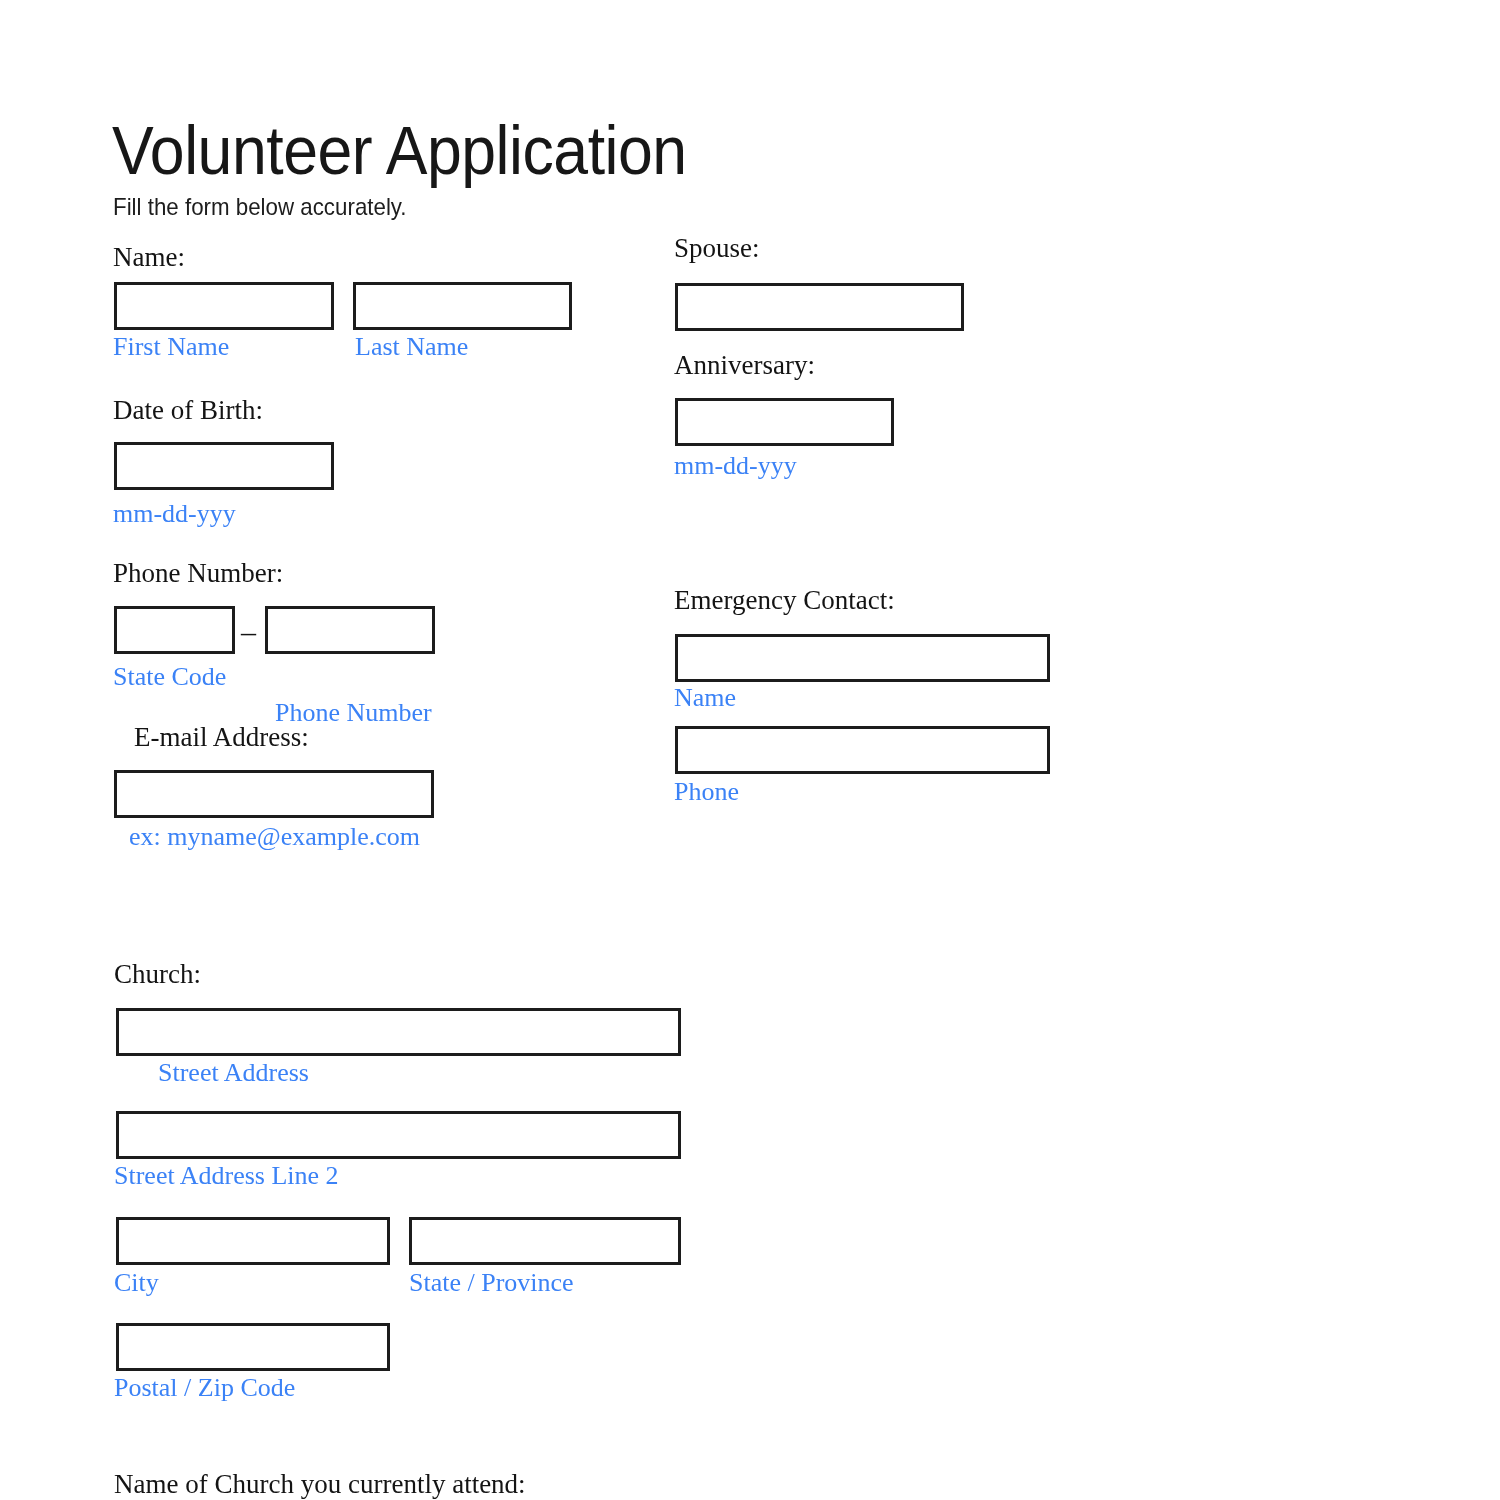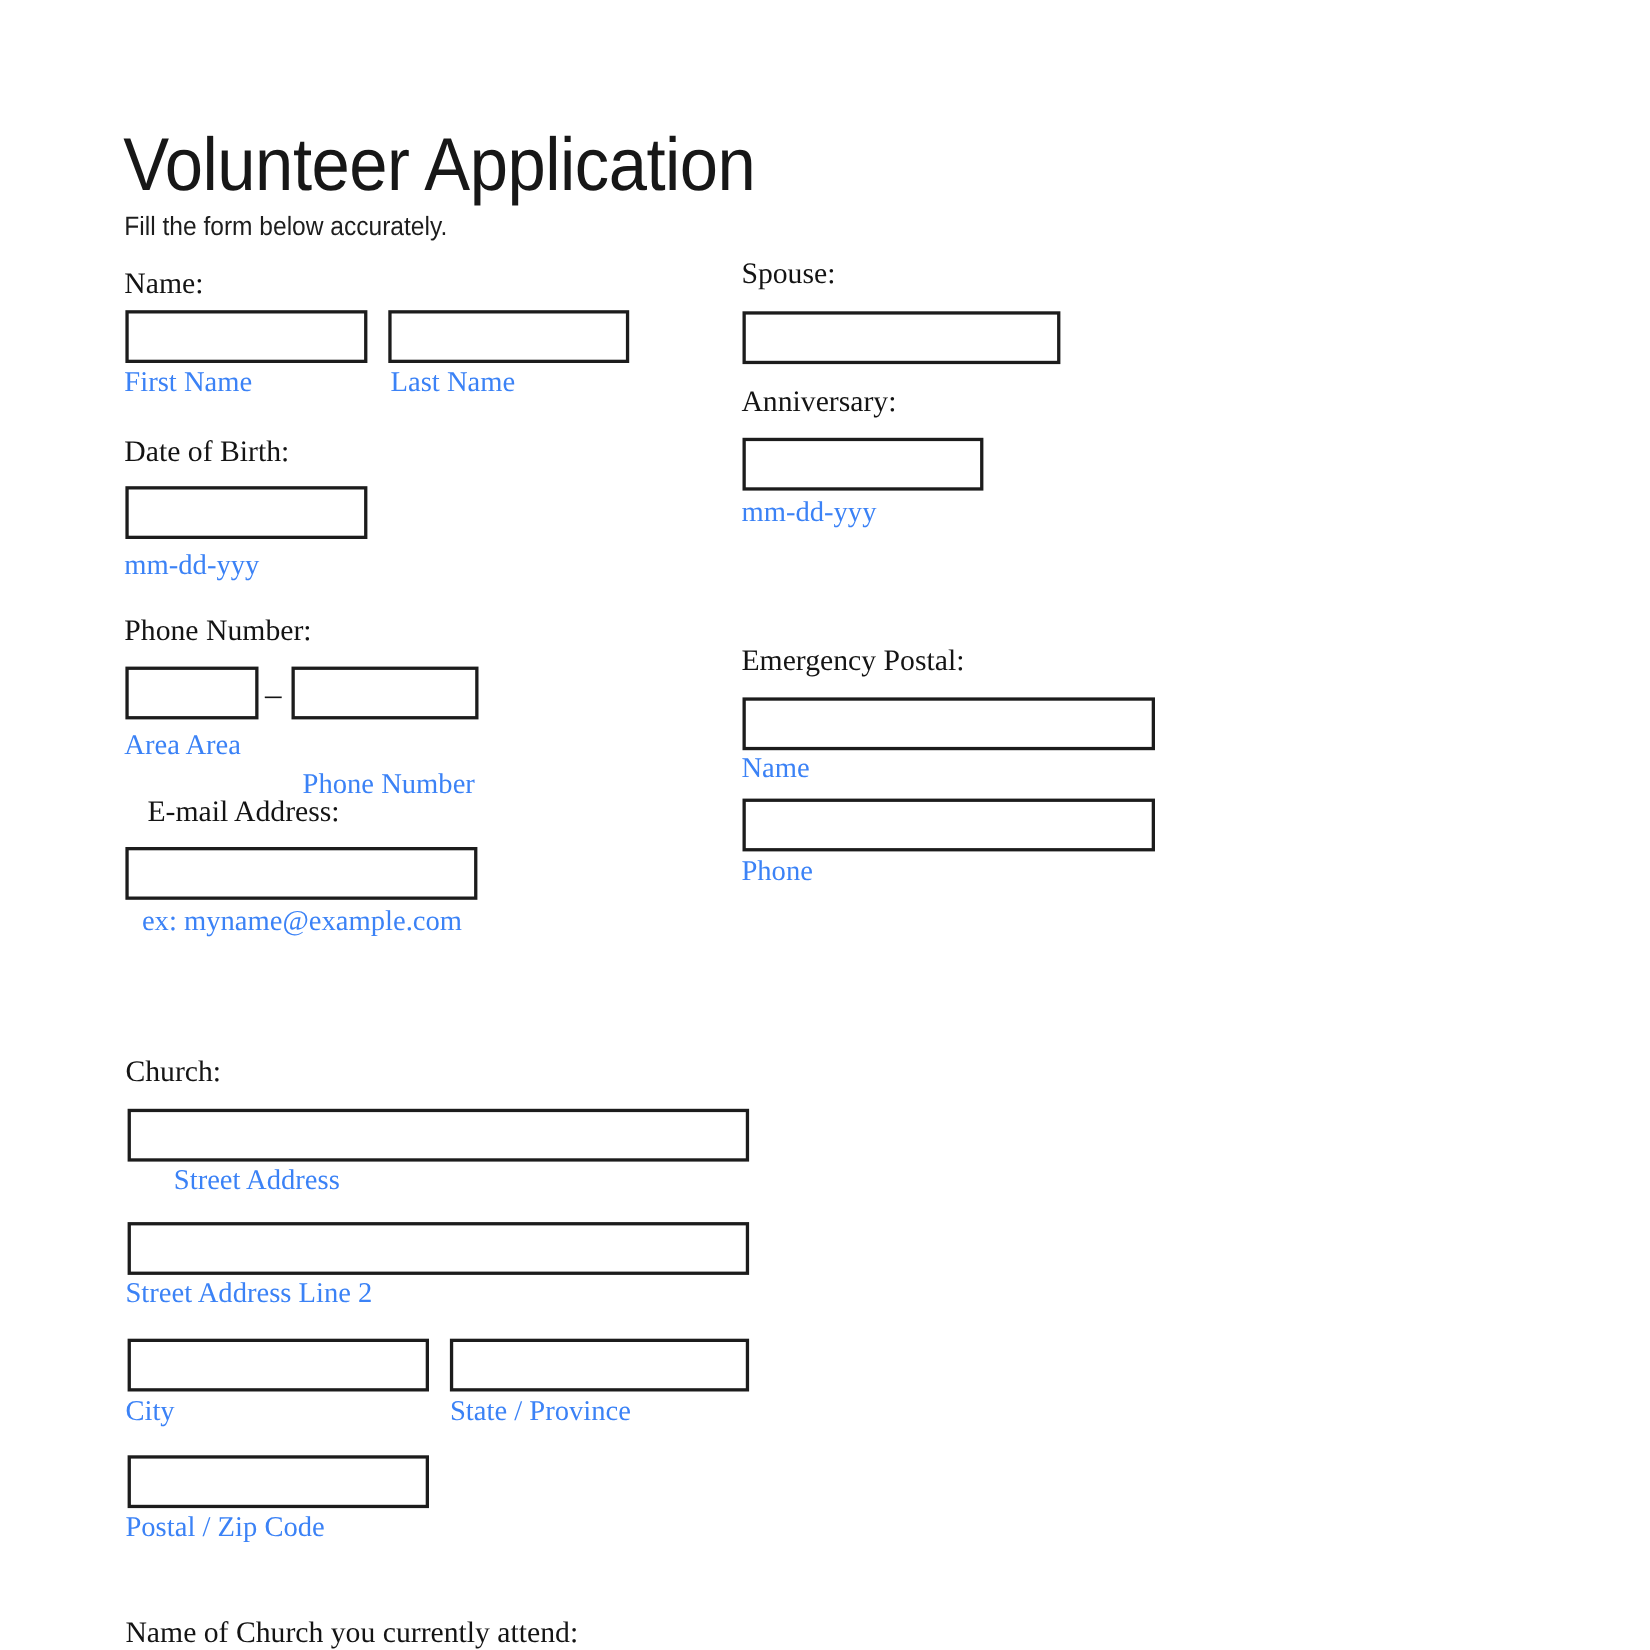--- a/index.html
+++ b/index.html
@@ -94,35 +94,35 @@
   <div class="field-hint" style="left:355px; top:334px;text-align:center;">Last Name</div>
 
   <div class="field-label" style="left:113px; top:394px;">Date of Birth:</div>
   <input class="input-box" style="left: 114px; top: 442px; width: 220px;" value="">
   <div class="field-hint" style="left:113px; top:501px;">mm-dd-yyy</div>
 
   <div class="field-label" style="left:113px; top:557px;">Phone Number:</div>
   <input class="input-box" style="left: 114px; top: 606px; width: 121px;" value="">
   <div class="dash-sep" style="left:241px; top:617px;">–</div>
   <input class="input-box" style="left: 265px; top: 606px; width: 170px;" value="">
-  <div class="field-hint" style="left:113px; top:664px;">Area Area</div>
+  <div class="field-hint" style="left:113px; top:664px;">State Code</div>
   <div class="field-hint" style="left:275px; top:664px;margin-top:36px;">Phone Number</div>
 
   <div class="field-label" style="left:110px; top:721px;margin-left:24px;">E-mail Address:</div>
   <input class="input-box" style="left: 114px; top: 770px; width: 320px;" value="">
   <div class="field-hint" style="left:113px; top:824px;margin-left:16px;">ex: myname@example.com</div>
 
   <div class="field-label" style="left:674px; top:232px;">Spouse:</div>
   <input class="input-box" style="left: 675px; top: 283px; width: 289px;" value="">
 
   <div class="field-label" style="left:674px; top:349px;">Anniversary:</div>
   <input class="input-box" style="left: 675px; top: 398px; width: 219px;" value="">
   <div class="field-hint" style="left:674px; top:453px;">mm-dd-yyy</div>
 
-  <div class="field-label" style="left:674px; top:584px;">Emergency Postal:</div>
+  <div class="field-label" style="left:674px; top:584px;">Emergency Contact:</div>
   <input class="input-box" style="left: 675px; top: 634px; width: 375px;" value="">
   <div class="field-hint" style="left:674px; top:685px;">Name</div>
   <input class="input-box" style="left: 675px; top: 726px; width: 375px;" value="">
   <div class="field-hint" style="left:674px; top:779px;">Phone</div>
 
   <div class="field-label" style="left:114px; top:958px;">Church:</div>
   <input class="input-box" style="left: 116px; top: 1008px; width: 565px;" value="">
   <div class="field-hint" style="left:114px; top:1060px;margin-left:44px;">Street Address</div>
   <input class="input-box" style="left: 116px; top: 1111px; width: 565px;" value="">
   <div class="field-hint" style="left:114px; top:1163px;">Street Address Line 2</div>

